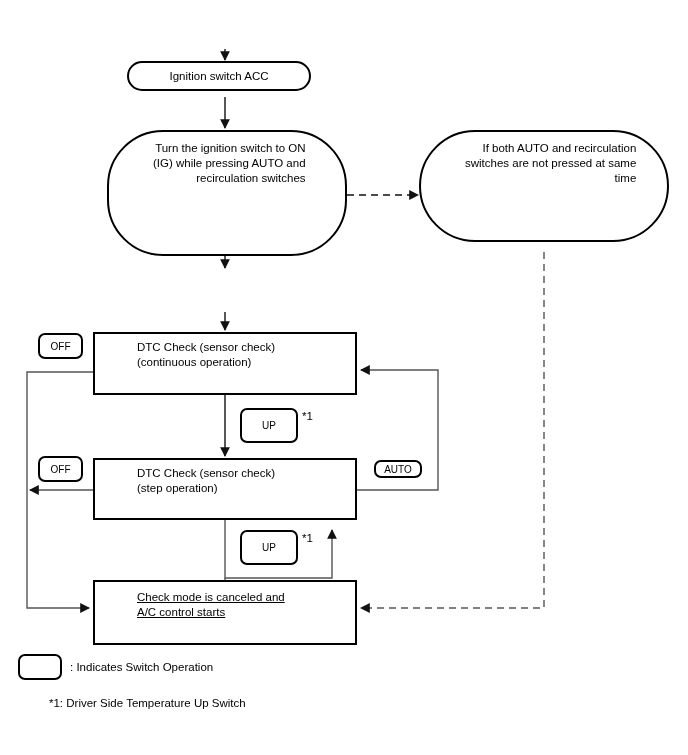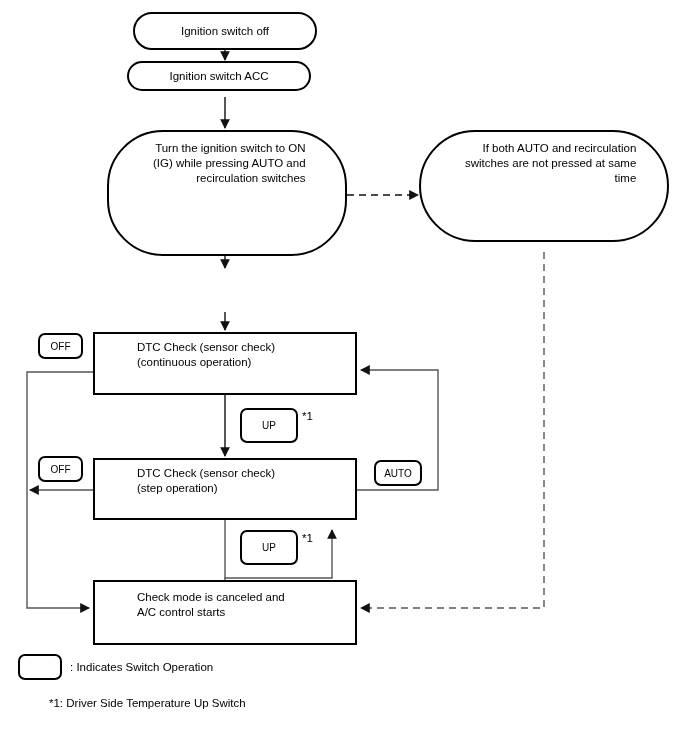--- a/index.html
+++ b/index.html
@@ -111,23 +111,20 @@
 
     <polyline points="357,490 438,490 438,370 361,370" fill="none" stroke="#555555" stroke-width="1.4" marker-end="url(#arrow)"></polyline>
 
     <polyline points="225,520 225,578 332,578 332,530" fill="none" stroke="#555555" stroke-width="1.4" marker-end="url(#arrow)"></polyline>
 
     <line x1="225" y1="578" x2="225" y2="580" stroke="#555555" stroke-width="1.4"></line>
 
     <polyline points="544,252 544,608 361,608" fill="none" stroke="#555555" stroke-width="1.4" stroke-dasharray="7 5" marker-end="url(#arrow)"></polyline>
   </svg>
 
-  <div class="node stadium" style="left:133px; top:12px; width:184px; height:38px;">
-    <div class="node-text center-text">Ignition switch off</div>
-  </div>
 
   <div class="node stadium" style="left:127px; top:61px; width:184px; height:30px;">
     <div class="node-text center-text">Ignition switch ACC</div>
   </div>
 
   <div class="node biground" style="left:107px; top:130px; width:240px; height:126px;">
     <div class="node-text toppad-text">Turn the ignition switch to ON
 (IG) while pressing AUTO and
 recirculation switches</div>
   </div>
@@ -143,41 +140,41 @@
     <div class="node-text" style="left:42px; top:6px;">DTC Check (sensor check)
 (continuous operation)</div>
   </div>
 
   <div class="node" style="left:93px; top:458px; width:264px; height:62px;">
     <div class="node-text" style="left:42px; top:6px;">DTC Check (sensor check)
 (step operation)</div>
   </div>
 
   <div class="node" style="left:93px; top:580px; width:264px; height:65px;">
-    <div class="node-text" style="left:42px; top:8px;">Check mode is canceled and
+    <div class="node-text" style="left:42px; top:8px;text-decoration:underline;">Check mode is canceled and
 A/C control starts</div>
   </div>
 
   <div class="switchbox" style="left:38px; top:333px; width:45px; height:26px;">
     <span>OFF</span>
   </div>
 
   <div class="switchbox" style="left:38px; top:456px; width:45px; height:26px;">
     <span>OFF</span>
   </div>
 
   <div class="switchbox" style="left:240px; top:408px; width:58px; height:35px;">
     <span>UP</span>
   </div>
 
   <div class="switchbox" style="left:240px; top:530px; width:58px; height:35px;">
     <span>UP</span>
   </div>
 
-  <div class="switchbox" style="left:374px; top:460px; width:48px; height:26px;">
+  <div class="switchbox" style="left:374px; top:460px; width:48px; height:18px;">
     <span>AUTO</span>
   </div>
 
   <div class="note" style="left:302px; top:409px;">*1</div>
 
   <div class="note" style="left:302px; top:531px;">*1</div>
 
   <div class="legend-swatch" style="left:18px; top:654px; width:44px; height:26px;"></div>
 
   <div class="note" style="left:70px; top:660px;">: Indicates Switch Operation</div>

